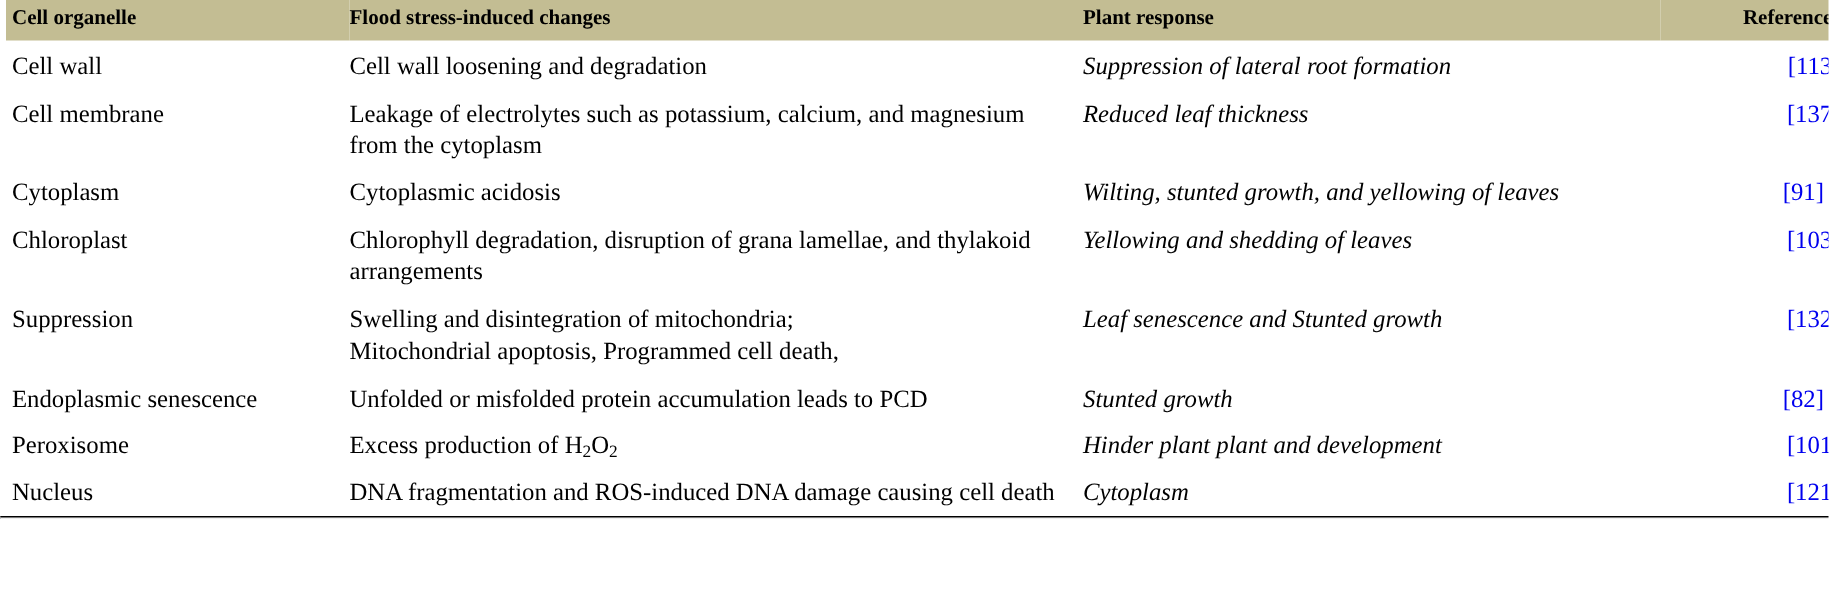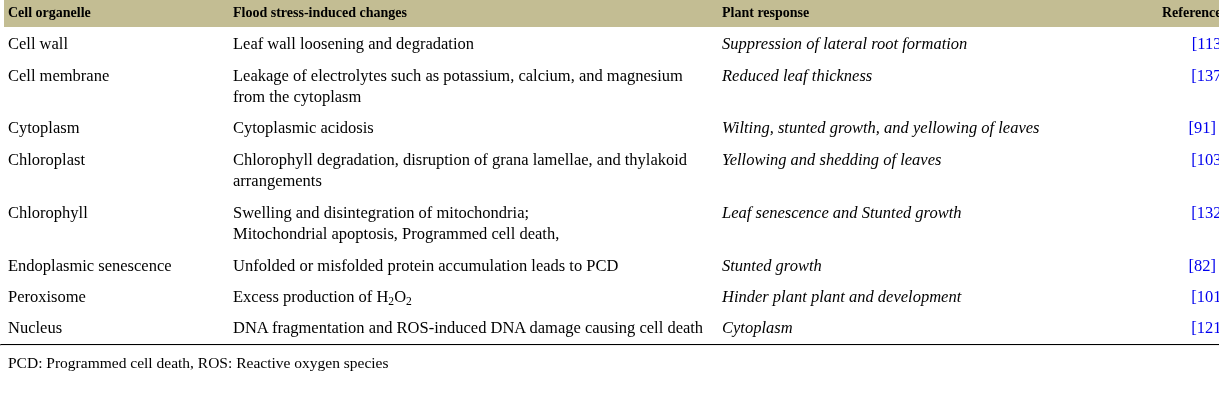--- a/index.html
+++ b/index.html
@@ -110,21 +110,21 @@
         <th class="col-organelle">Cell organelle</th>
         <th class="col-changes">Flood stress-induced changes</th>
         <th class="col-response">Plant response</th>
         <th class="col-refs">References</th>
       </tr>
     </thead>
     <tbody>
 
       <tr>
         <td class="c-organelle">Cell wall</td>
-        <td class="c-changes">Leaf wall loosening and degradation</td>
+        <td class="c-changes">Cell wall loosening and degradation</td>
         <td class="c-response">Suppression of lateral root formation</td>
         <td class="c-refs">[113]</td>
       </tr>
 
       <tr>
         <td class="c-organelle">Cell membrane</td>
         <td class="c-changes">Leakage of electrolytes such as potassium, calcium, and magnesium from the cytoplasm</td>
         <td class="c-response">Reduced leaf thickness</td>
         <td class="c-refs">[137]</td>
       </tr>
@@ -137,21 +137,21 @@
       </tr>
 
       <tr>
         <td class="c-organelle">Chloroplast</td>
         <td class="c-changes">Chlorophyll degradation, disruption of grana lamellae, and thylakoid arrangements</td>
         <td class="c-response">Yellowing and shedding of leaves</td>
         <td class="c-refs">[103]</td>
       </tr>
 
       <tr>
-        <td class="c-organelle">Chlorophyll</td>
+        <td class="c-organelle">Suppression</td>
         <td class="c-changes"><span>Swelling and disintegration of mitochondria;</span><br><span>Mitochondrial apoptosis, Programmed cell death,</span></td>
         <td class="c-response">Leaf senescence and Stunted growth</td>
         <td class="c-refs">[132]</td>
       </tr>
 
       <tr>
         <td class="c-organelle">Endoplasmic senescence</td>
         <td class="c-changes">Unfolded or misfolded protein accumulation leads to PCD</td>
         <td class="c-response">Stunted growth</td>
         <td class="c-refs narrow">[82]</td>
@@ -168,15 +168,14 @@
         <td class="c-organelle">Nucleus</td>
         <td class="c-changes">DNA fragmentation and ROS-induced DNA damage causing cell death</td>
         <td class="c-response">Cytoplasm</td>
         <td class="c-refs">[121]</td>
       </tr>
 
     </tbody>
   </table>
 
   <hr class="footnote-rule">
-  <div class="footnote">PCD: Programmed cell death, ROS: Reactive oxygen species</div>
 
 </div>
 
 </body></html>

